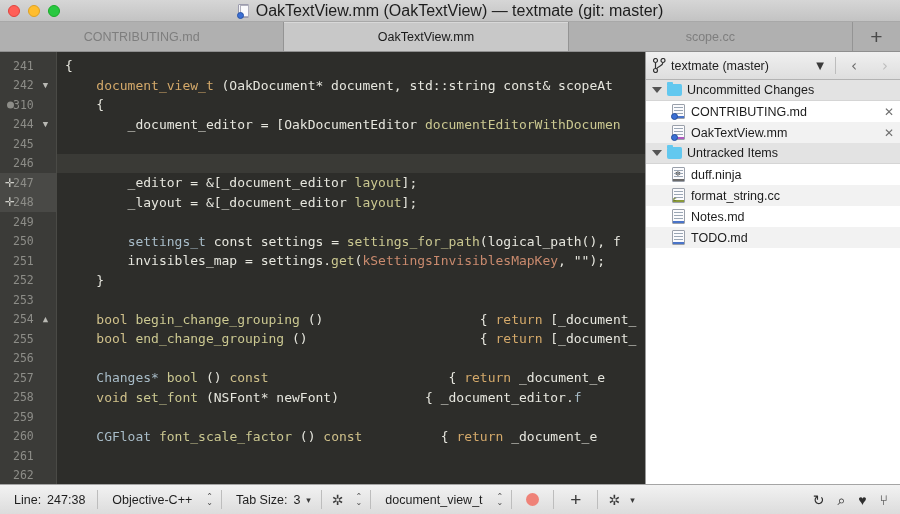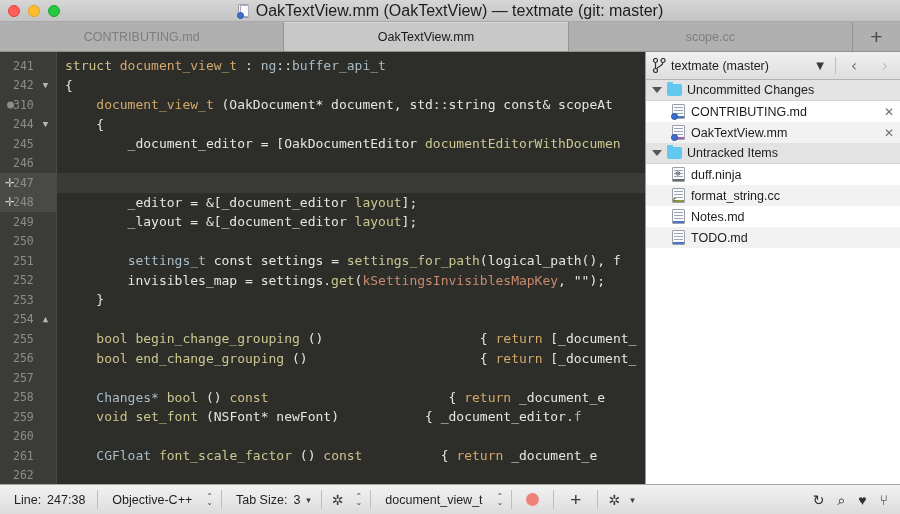--- a/index.html
+++ b/index.html
@@ -384,21 +384,20 @@
           <div class="gline">
             <span class="gnum">261</span>
             <span class="gmark"></span>
           </div>
           <div class="gline">
             <span class="gnum">262</span>
             <span class="gmark"></span>
           </div>
         </div>
       <div class="code" id="code">
-          <div class="cline"><span class="kw">struct </span><span class="typ">document_view_t</span><span class="pl"> : </span><span class="ns">ng</span><span class="pl">::</span><span class="ns">buffer_api_t</span></div>
           <div class="cline"><span class="pl">{</span></div>
           <div class="cline"><span class="pl">    </span><span class="typ">document_view_t</span><span class="pl"> (OakDocument* document, std::string const&amp; scopeAt</span></div>
           <div class="cline"><span class="pl">    {</span></div>
           <div class="cline"><span class="pl">        _document_editor = [OakDocumentEditor </span><span class="fn">documentEditorWithDocumen</span></div>
           <div class="cline">&nbsp;</div>
           <div class="cline hl">&nbsp;</div>
           <div class="cline"><span class="pl">        _editor = &amp;[_document_editor </span><span class="fn">layout</span><span class="pl">];</span></div>
           <div class="cline"><span class="pl">        _layout = &amp;[_document_editor </span><span class="fn">layout</span><span class="pl">];</span></div>
           <div class="cline">&nbsp;</div>
           <div class="cline"><span class="pl">        </span><span class="ns">settings_t</span><span class="pl"> const settings = </span><span class="fn">settings_for_path</span><span class="pl">(logical_path(), f</span></div>

